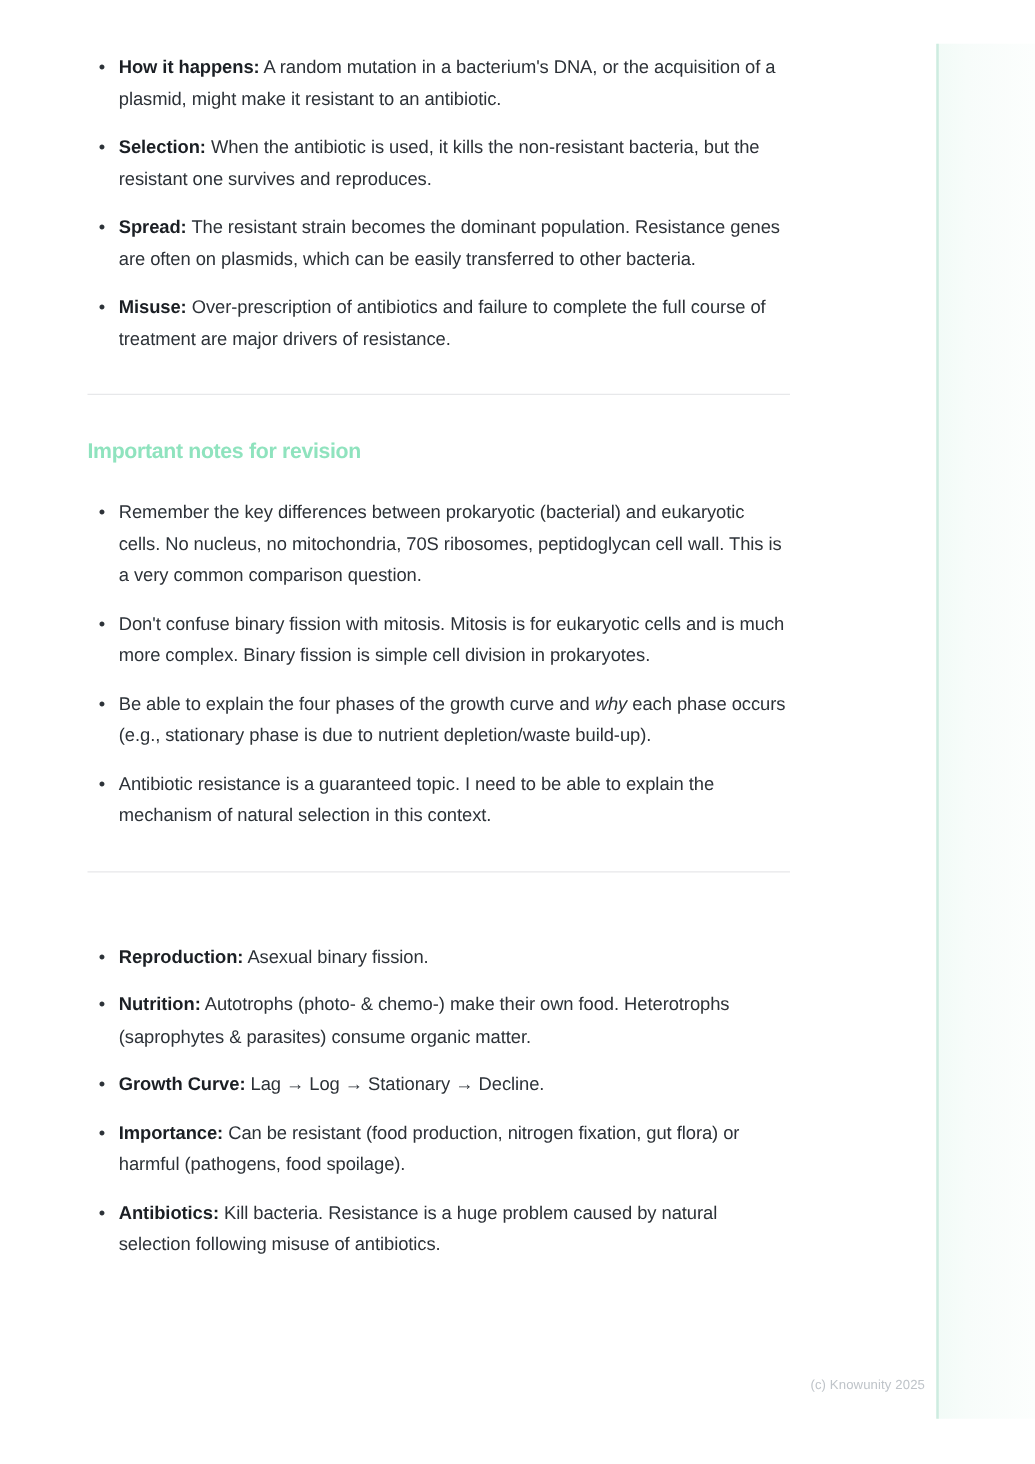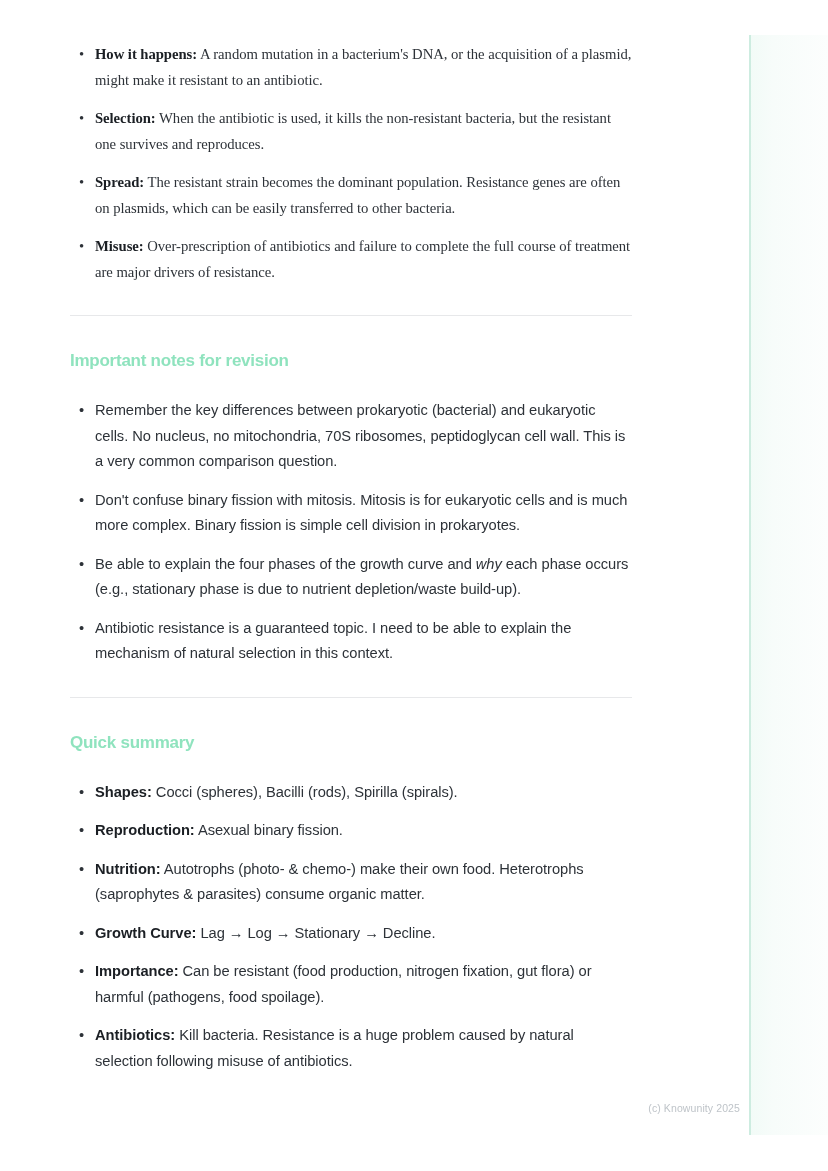--- a/index.html
+++ b/index.html
@@ -83,21 +83,21 @@
   h2.section-heading {
     margin: 0;
     font-size: 17px;
     line-height: 26px;
     font-weight: 700;
     color: #8fe3be;
     letter-spacing: -0.25px;
   }
 
   
-  .block-top     { padding-top: 42px; font-family: Liberation Serif, serif; }
+  .block-top     { padding-top: 42px; }
   .gap-before-hr { height: 30px; }
   .gap-after-hr  { height: 32px; }
   .gap-head-list { height: 24px; }
 
   #footer {
     position: absolute;
     left: 0;
     top: 1101px;
     width: 788px;
     text-align: right;
@@ -139,24 +139,22 @@
       <li><span>Be able to explain the four phases of the growth curve and </span><span class="ital">why</span><span> each phase occurs (e.g., stationary phase is due to nutrient depletion/waste build-up).</span></li>
       <li><span>Antibiotic resistance is a guaranteed topic. I need to be able to explain the mechanism of natural selection in this context.</span></li>
     </ul>
   </div>
 
   <div class="gap-before-hr"></div>
   <hr class="divider">
   <div class="gap-after-hr"></div>
 
   <div>
-    <h2 class="section-heading">Quick summary</h2>
     <div class="gap-head-list"></div>
     <ul class="bullets">
-      <li><span class="lead">Shapes:</span><span> Cocci (spheres), Bacilli (rods), Spirilla (spirals).</span></li>
       <li><span class="lead">Reproduction:</span><span> Asexual binary fission.</span></li>
       <li><span class="lead">Nutrition:</span><span> Autotrophs (photo- &amp; chemo-) make their own food. Heterotrophs (saprophytes &amp; parasites) consume organic matter.</span></li>
       <li><span class="lead">Growth Curve:</span><span> Lag → Log → Stationary → Decline.</span></li>
       <li><span class="lead">Importance:</span><span> Can be resistant (food production, nitrogen fixation, gut flora) or harmful (pathogens, food spoilage).</span></li>
       <li><span class="lead">Antibiotics:</span><span> Kill bacteria. Resistance is a huge problem caused by natural selection following misuse of antibiotics.</span></li>
     </ul>
   </div>
 
 </div>
 

